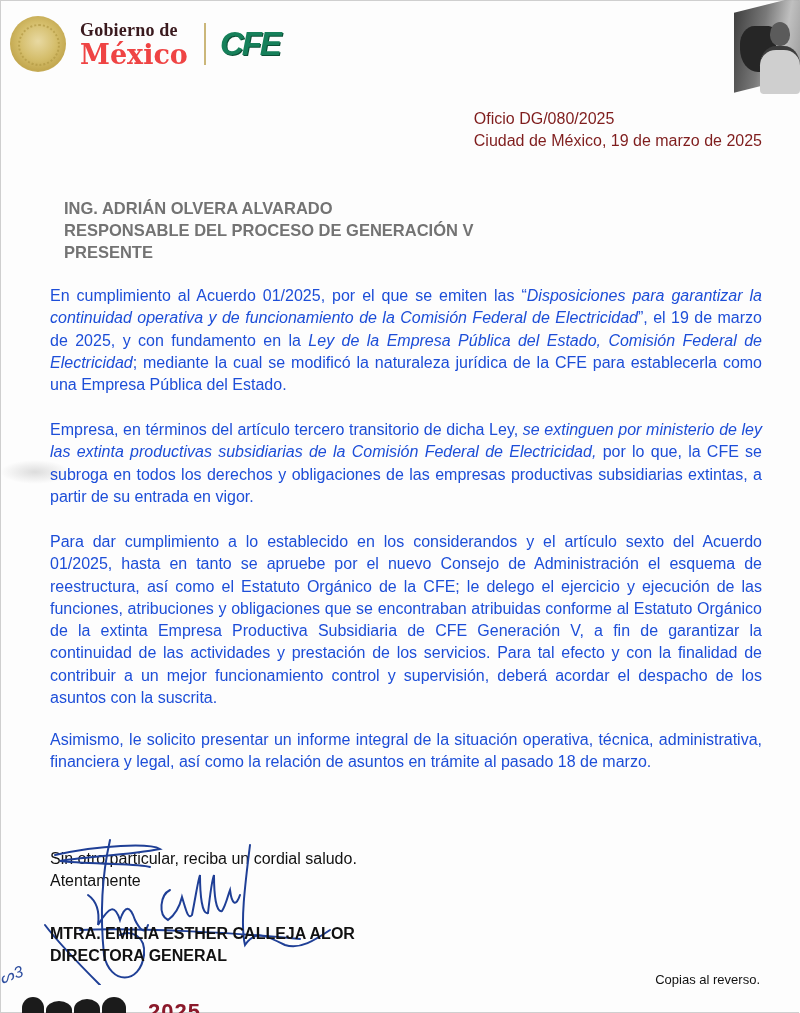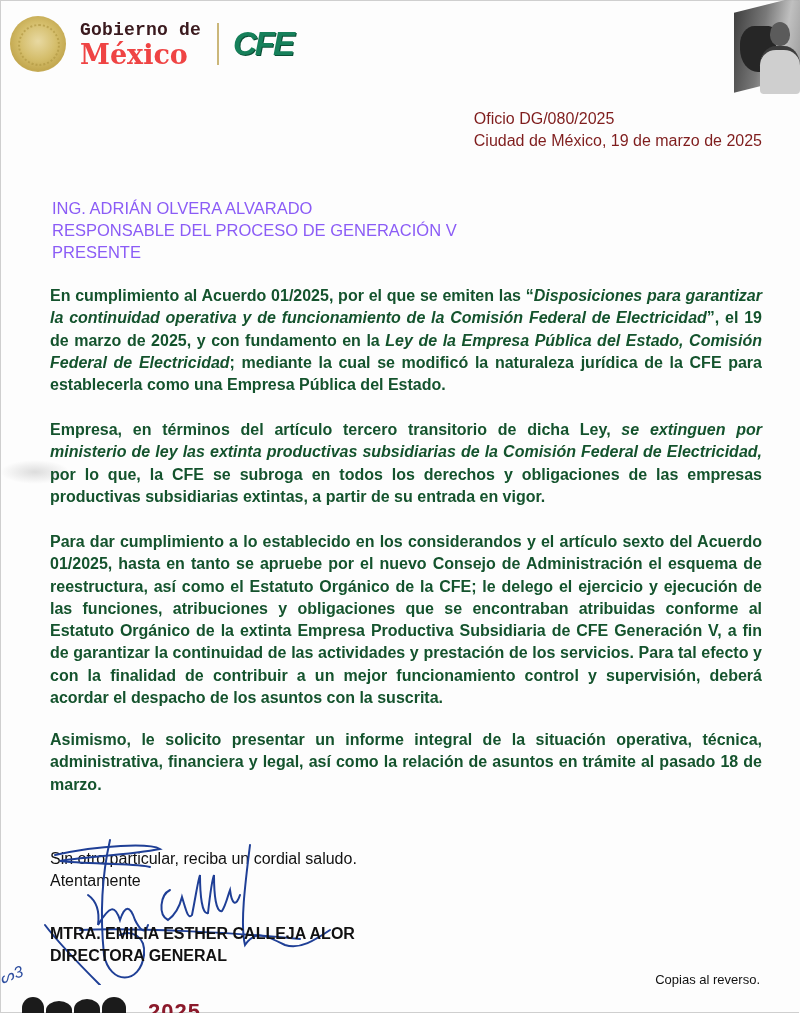--- a/index.html
+++ b/index.html
@@ -18,21 +18,21 @@
   .seal {
     width:56px; height:56px; border-radius:50%;
     background:radial-gradient(circle at 50% 45%, #e8d9a2 0%, #d4bd6a 45%, #c3a850 70%, #e9dfb4 100%);
     position:relative;
   }
   .seal::after {
     content:""; position:absolute; left:8px; top:8px; width:38px; height:38px;
     border-radius:50%; border:2px dotted #b39a45; opacity:.7;
   }
   .gov-text { margin-left:14px; line-height:1; }
-  .gov-top { font-family:Liberation Mono, monospace; font-size:18px; color:#3a1a1e; font-weight:bold; letter-spacing:0.2px;text-align:center; }
+  .gov-top { font-family:Liberation Serif, serif; font-size:18px; color:#3a1a1e; font-weight:bold; letter-spacing:0.2px; }
   .gov-bottom { font-family:"DejaVu Serif", serif; font-size:27px; color:#ef4444; font-weight:bold; margin-top:2px; }
   .divider-v { width:2px; height:42px; background:#cbb77a; margin:0 14px 0 16px; }
   .cfe-logo {
     font-family:"Liberation Sans", sans-serif; font-weight:bold; font-style:italic;
     font-size:33px; color:#16805a; letter-spacing:-2px;
     text-shadow:1px 1px 0 #0b4f36;
   }
   .heroine {
     position:absolute; right:0; top:0; width:92px; height:95px; overflow:hidden;
   }
@@ -40,24 +40,24 @@
     background:linear-gradient(100deg,#2a2a2a 0%, #6a6a6a 40%, #b9b9b9 70%, #8a8a8a 100%);
     transform:skewY(-14deg); opacity:.9; }
   .flag-dark { position:absolute; left:32px; top:26px; width:36px; height:46px; background:#262626; border-radius:40% 20% 30% 50%; }
   .woman-head { position:absolute; left:62px; top:22px; width:20px; height:24px; background:#5b5b5b; border-radius:50% 50% 45% 45%; }
   .woman-body { position:absolute; left:52px; top:46px; width:40px; height:44px; background:#cfcfcf; border-radius:40% 40% 4px 4px; border-top:4px solid #3c3c3c; }
 
   
   .oficio { position:absolute; right:38px; top:108px; font-size:16px; line-height:22px; color:#7f1d1d; }
 
   
-  .addressee { position:absolute; left:52px; top:197px; font-weight:normal; font-size:16.5px; line-height:22px; color:#8b5cf6; }
+  .addressee { position:absolute; left:64px; top:197px; font-weight:bold; font-size:16.5px; line-height:22px; color:#737373; }
 
   
-  .body-text { position:absolute; left:50px; width:712px; font-size:16px; line-height:22.3px; text-align:justify; color:#14532d;font-weight:bold; }
+  .body-text { position:absolute; left:50px; width:712px; font-size:16px; line-height:22.3px; text-align:justify; color:#1d4ed8; }
   .p1 { top:285px; }
   .p2 { top:419px; }
   .p3 { top:531px; }
   .p4 { top:729px; }
   .closing { position:absolute; left:50px; top:815px; font-size:16px; line-height:22px;margin-top:33px; }
 
   .signer { position:absolute; left:50px; top:923px; font-weight:bold; font-size:16px; line-height:22px; }
   .copias { position:absolute; right:40px; top:962px; font-size:13px; color:#111;margin-top:10px; }
 
   .signature { position:absolute; left:40px; top:835px; width:320px; height:150px; pointer-events:none; }

